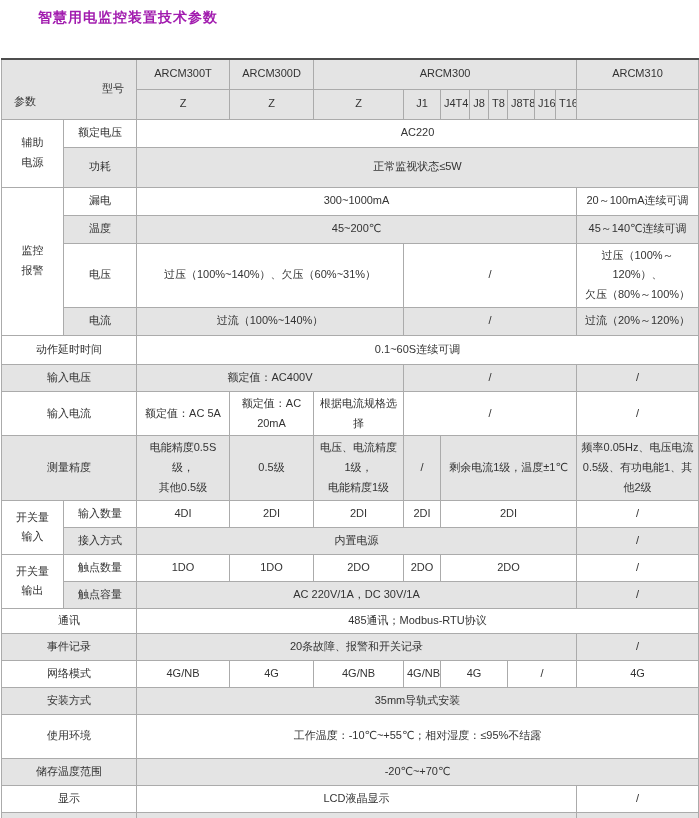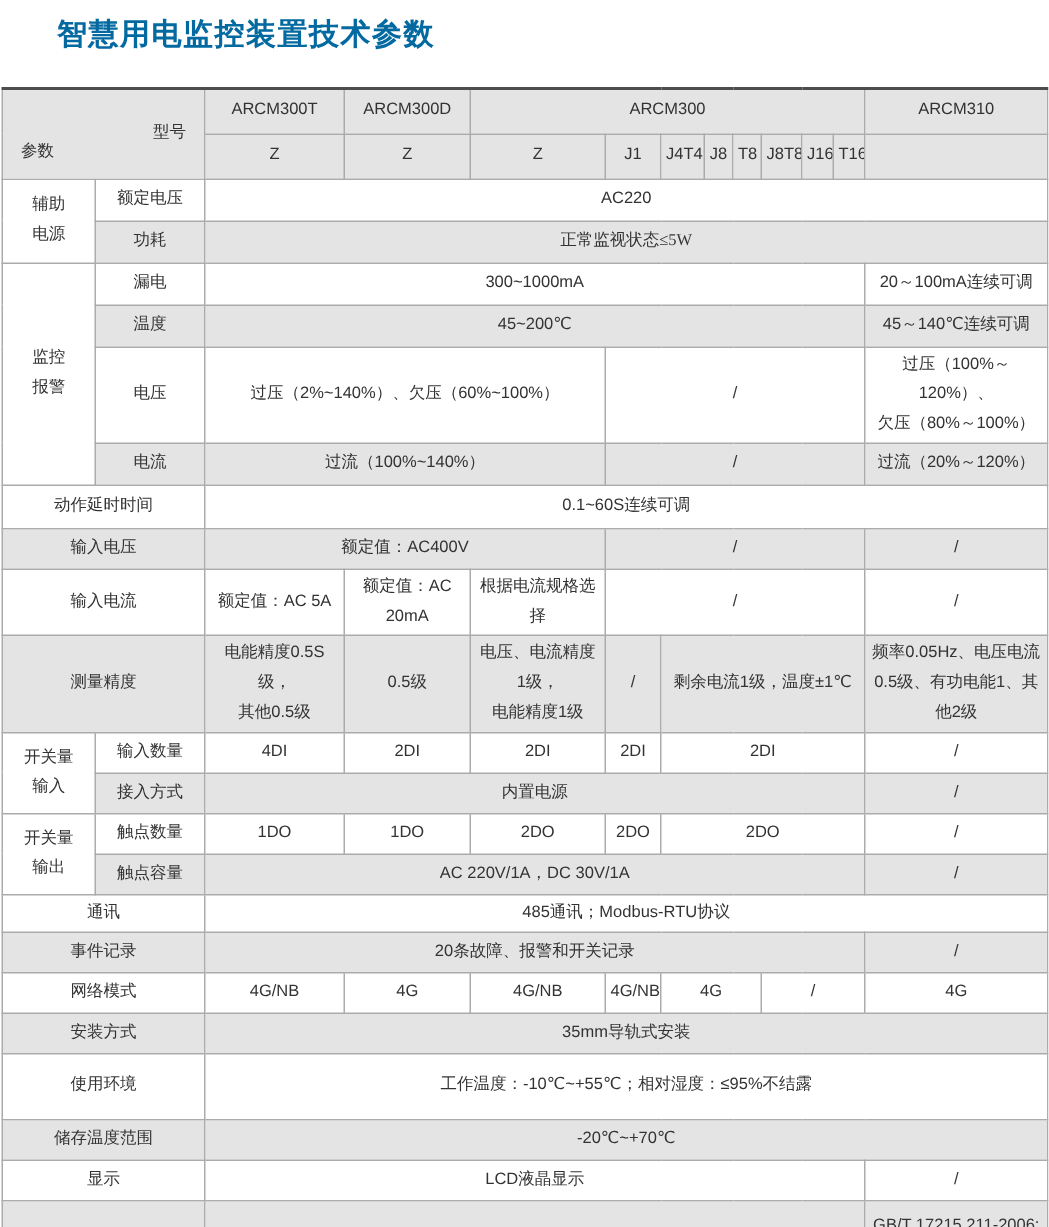--- a/index.html
+++ b/index.html
@@ -2,21 +2,21 @@
 <html><head>
 <meta charset="utf-8">
 <style>
   html,body{margin:0;padding:0;}
   body{
     width:699px;height:818px;background:#ffffff;position:relative;
     font-family:"Liberation Sans","DejaVu Sans",sans-serif;color:#333;
   }
   .page-title{
     position:absolute;top:9px;left:38px;
-    font-size:20px;font-weight:bold;color:#0369a1;letter-spacing:1px;
+    font-size:14px;font-weight:bold;color:#a21caf;letter-spacing:1px;
   }
   table.spec{
     position:absolute;top:58px;left:1px;width:697px;
     border-collapse:collapse;table-layout:fixed;
     border-top:2px solid #4d4d4d;border-bottom:2px solid #4d4d4d;
     border-left:1px solid #b3b3b3;border-right:1px solid #b3b3b3;
   }
   table.spec td{
     border:1px solid #ababab;
     text-align:center;vertical-align:middle;
@@ -80,39 +80,39 @@
         <td class="sm">J16</td>
         <td class="sm">T16</td>
         <td></td>
       </tr>
       <tr class="w" style="height: 28px;">
         <td rowspan="2" class="glbl">辅助
 电源</td>
         <td class="lbl">额定电压</td>
         <td colspan="11">AC220</td>
       </tr>
-      <tr class="g" style="height: 28px; font-family: Liberation Serif, serif;">
+      <tr class="g" style="height: 40px;">
         <td class="lbl">功耗</td>
         <td colspan="11">正常监视状态≤5W</td>
       </tr>
       <tr class="w" style="height: 28px;">
         <td rowspan="4" class="glbl">监控
 报警</td>
         <td class="lbl">漏电</td>
         <td colspan="10">300~1000mA</td>
         <td>20～100mA连续可调</td>
       </tr>
       <tr class="g" style="height: 28px;">
         <td class="lbl">温度</td>
         <td colspan="10">45~200℃</td>
         <td>45～140℃连续可调</td>
       </tr>
       <tr class="w" style="height: 43px;">
         <td class="lbl">电压</td>
-        <td colspan="3">过压（2%~140%）、欠压（60%~100%）</td>
+        <td colspan="3">过压（100%~140%）、欠压（60%~31%）</td>
         <td colspan="7">/</td>
         <td class="lft">过压（100%～120%）、
 欠压（80%～100%）</td>
       </tr>
       <tr class="g" style="height: 28px;">
         <td class="lbl">电流</td>
         <td colspan="3">过流（100%~140%）</td>
         <td colspan="7">/</td>
         <td>过流（20%～120%）</td>
       </tr>

